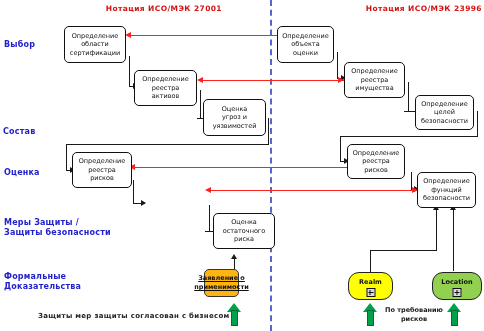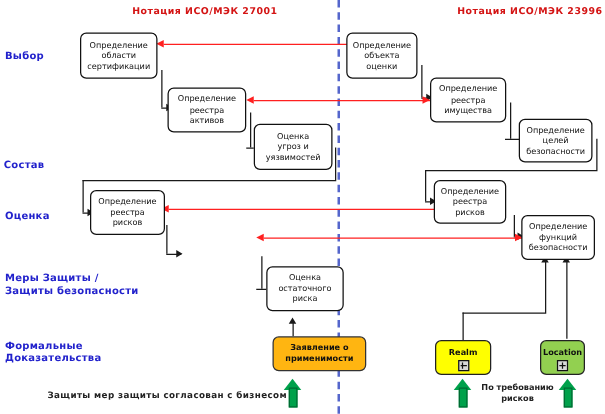--- a/index.html
+++ b/index.html
@@ -50,21 +50,21 @@
     display:flex;
     align-items:center;
     justify-content:center;
     text-align:center;
     padding:1px 2px;
     white-space:pre-line;
   }
   .node.orange{background:#ffb511;border-color:#333;font-weight:bold;}
   .node.yellow{background:#ffff00;border-color:#222;font-weight:bold;}
   .node.green{background:#92d050;border-color:#222;font-weight:bold;}
-  .node.withicon{align-items:flex-start;padding-top:5px;}
+  .node.withicon{align-items:flex-start;padding-top:5px;border-radius:11px;}
 
   .plus-icon{
     position:absolute;
     left:50%;transform:translateX(-50%);
     bottom:2px;
     width:7px;height:7px;
     border:1px solid #111;
     background:#d9d9d9;
     display:flex;align-items:center;justify-content:center;
     font-size:6px;line-height:6px;font-weight:bold;color:#111;
@@ -228,21 +228,21 @@
 активов</div>
   <div class="node" style="left:203px;top:99px;width:63px;height:37px;">Оценка
 угроз и
 уязвимостей</div>
   <div class="node" style="left:72px;top:152px;width:60px;height:36px;">Определение
 реестра
 рисков</div>
   <div class="node" style="left:213px;top:213px;width:62px;height:36px;">Оценка
 остаточного
 риска</div>
-  <div class="node orange" style="left:218px;top:269px;width:75px;height:28px;">Заявление о
+  <div class="node orange" style="left:204px;top:269px;width:35px;height:28px;text-decoration:underline;">Заявление о
 применимости</div>
 
   <div class="node" style="left:277px;top:26px;width:57px;height:37px;">Определение
 объекта
 оценки</div>
   <div class="node" style="left:344px;top:62px;width:61px;height:36px;">Определение
 реестра
 имущества</div>
   <div class="node" style="left:415px;top:95px;width:59px;height:35px;">Определение
 целей
@@ -252,21 +252,21 @@
 рисков</div>
   <div class="node" style="left:417px;top:172px;width:59px;height:36px;">Определение
 функций
 безопасности</div>
 
   <div class="node yellow withicon" style="left:348px;top:272px;width:45px;height:28px;">
     <span>Realm</span>
     <span class="plus-icon"></span>
   </div>
 
-  <div class="node green withicon" style="left:432px;top:272px;width:36px;height:28px;">
+  <div class="node green withicon" style="left:432px;top:272px;width:50px;height:28px;">
     <span>Location</span>
     <span class="plus-icon"></span>
   </div>
 
   <div class="green-arrow" style="left:227px;top:303px;width:15px;height:25px;">
     <span class="head"></span>
     <span class="shaft"></span>
   </div>
   <div class="green-arrow" style="left:363px;top:303px;width:15px;height:25px;">
     <span class="head"></span>

